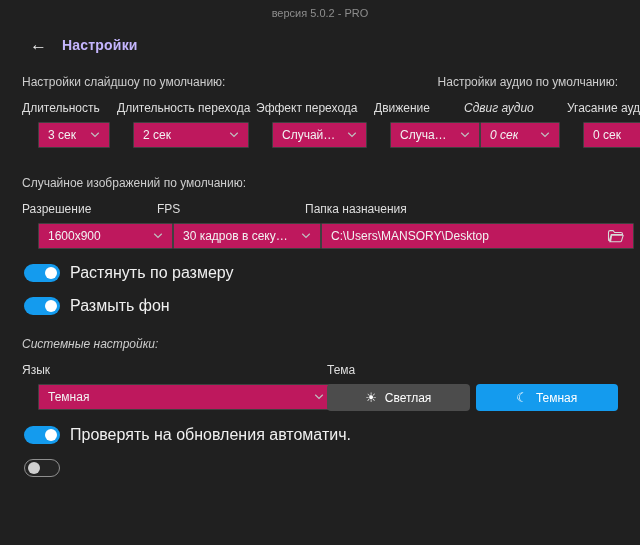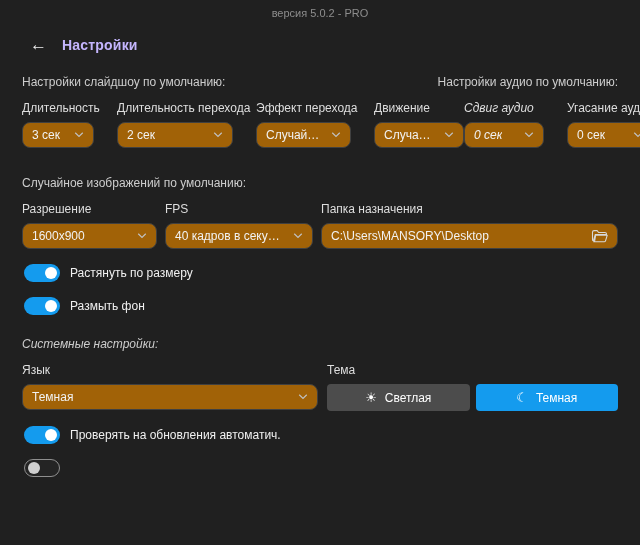--- a/index.html
+++ b/index.html
@@ -18,44 +18,45 @@
   .content { padding: 0 22px; }
 
   .section-titles-row { display: flex; justify-content: space-between; margin-top: 22px; }
   .section-title { font-size: 12px; color: #cdcdcd; }
 
   .fields-row { display: flex; justify-content: space-between; margin-top: 12px; }
   .fields-group { display: flex; gap: 23px; }
   .field-label { font-size: 12px; color: #dedede; margin-bottom: 7px; white-space: nowrap; }
   .dropdown {
     height: 26px; width: 100%;
-    background: #a16207; border: 1px solid #404040; border-radius: 8px;
+    background: #be185d; border: 1px solid #404040; border-radius: 1px;
     display: flex; align-items: center; justify-content: space-between;
     padding: 0 9px; font-size: 12px; color: #f2f2f2; gap: 8px; cursor: pointer;
     white-space: nowrap;
+    margin-left: 16px;
   }
   .dropdown .value { overflow: hidden; text-overflow: ellipsis; }
   .chev { flex: 0 0 auto; }
 
   .w72  { width: 72px; }  .w116 { width: 116px; } .w95 { width: 95px; }
   .w90  { width: 90px; }  .w80  { width: 80px; font-style: italic; }  .w86 { width: 86px; }
   .w135 { width: 135px; } .w148 { width: 148px; }
 
-  .images-row { display: flex; gap: 8px; margin-top: 12px; }
+  .images-row { display: flex; margin-top: 12px; }
   .dest-field { flex: 1; min-width: 0; }
   .dest-input { cursor: text; }
   .folder-btn { flex: 0 0 auto; display: flex; align-items: center; cursor: pointer; padding-left: 6px; }
 
   .toggle-row { display: flex; align-items: center; gap: 10px; margin-top: 15px; margin-left: 2px; }
   .toggle { width: 36px; height: 18px; border-radius: 10px; position: relative; flex: 0 0 auto; cursor: pointer; }
   .toggle.on { background: var(--accent); }
   .toggle.on .knob { position: absolute; right: 3px; top: 3px; width: 12px; height: 12px; border-radius: 50%; background: #fff; }
   .toggle.off { background: #242424; border: 1px solid #8f8f8f; }
   .toggle.off .knob { position: absolute; left: 3px; top: 2px; width: 12px; height: 12px; border-radius: 50%; background: #cfcfcf; }
-  .toggle-label { font-size: 12px; color: #f0f0f0; }
+  .toggle-label { font-size: 16px; color: #f0f0f0; }
 
   .system-row { display: flex; margin-top: 12px; }
   .lang-field { width: 296px; }
   .theme-field { flex: 1; margin-left: 9px; min-width: 0; }
   .theme-row { display: flex; gap: 6px; }
   .theme-btn {
     flex: 1; height: 27px; border-radius: 4px;
     display: flex; align-items: center; justify-content: center; gap: 8px;
     font-size: 12px; color: #ffffff; background: #4c4c4c; cursor: pointer;
   }
@@ -151,21 +152,21 @@
       <div class="dropdown">
         <span class="value">1600x900</span>
         <svg class="chev" width="10" height="6" viewBox="0 0 12 8">
             <path d="M1 1l5 5 5-5" fill="none" stroke="#c0c0c0" stroke-width="1.6"></path>
           </svg>
       </div>
     </div>
     <div class="w148">
       <div class="field-label">FPS</div>
       <div class="dropdown">
-        <span class="value">40 кадров в секунду</span>
+        <span class="value">30 кадров в секунду</span>
         <svg class="chev" width="10" height="6" viewBox="0 0 12 8">
             <path d="M1 1l5 5 5-5" fill="none" stroke="#c0c0c0" stroke-width="1.6"></path>
           </svg>
       </div>
     </div>
     <div class="dest-field">
       <div class="field-label">Папка назначения</div>
       <div class="dropdown dest-input">
         <span class="value">C:\Users\MANSORY\Desktop</span>
         <span class="folder-btn">

